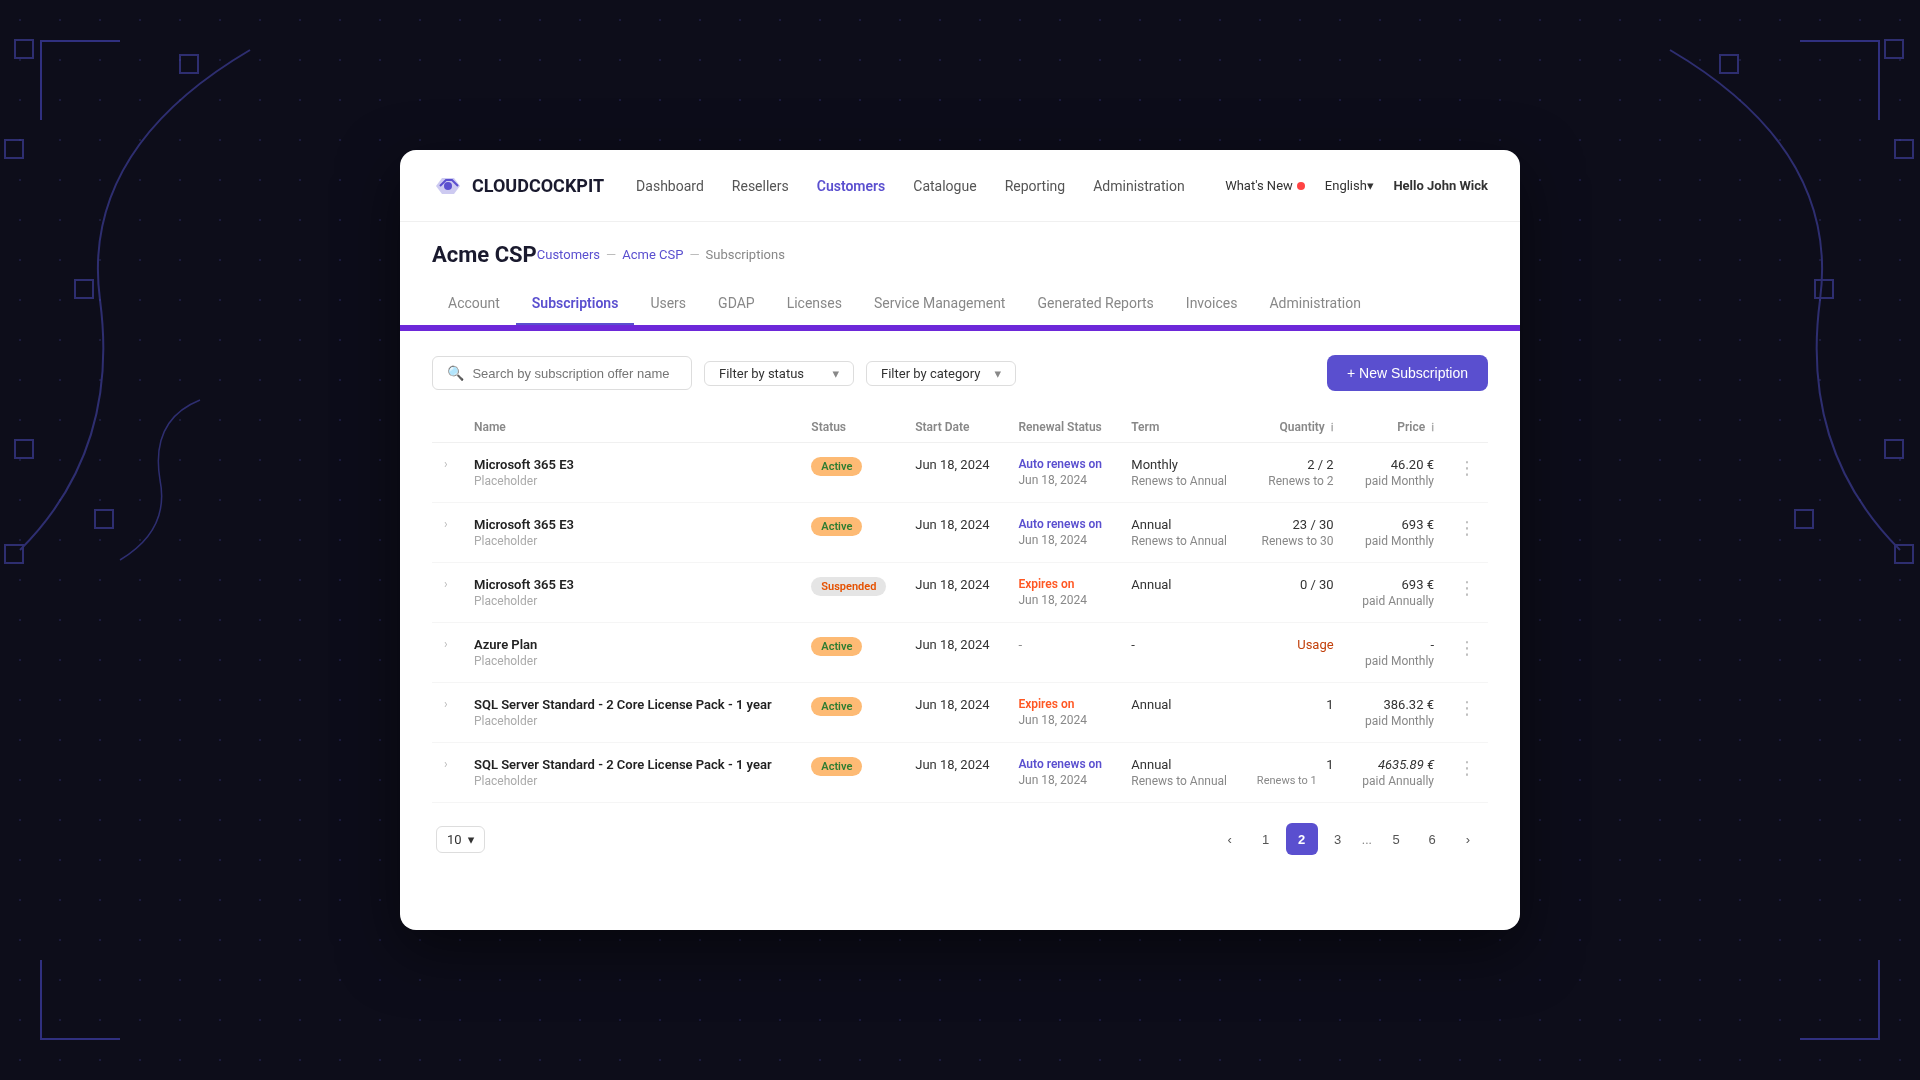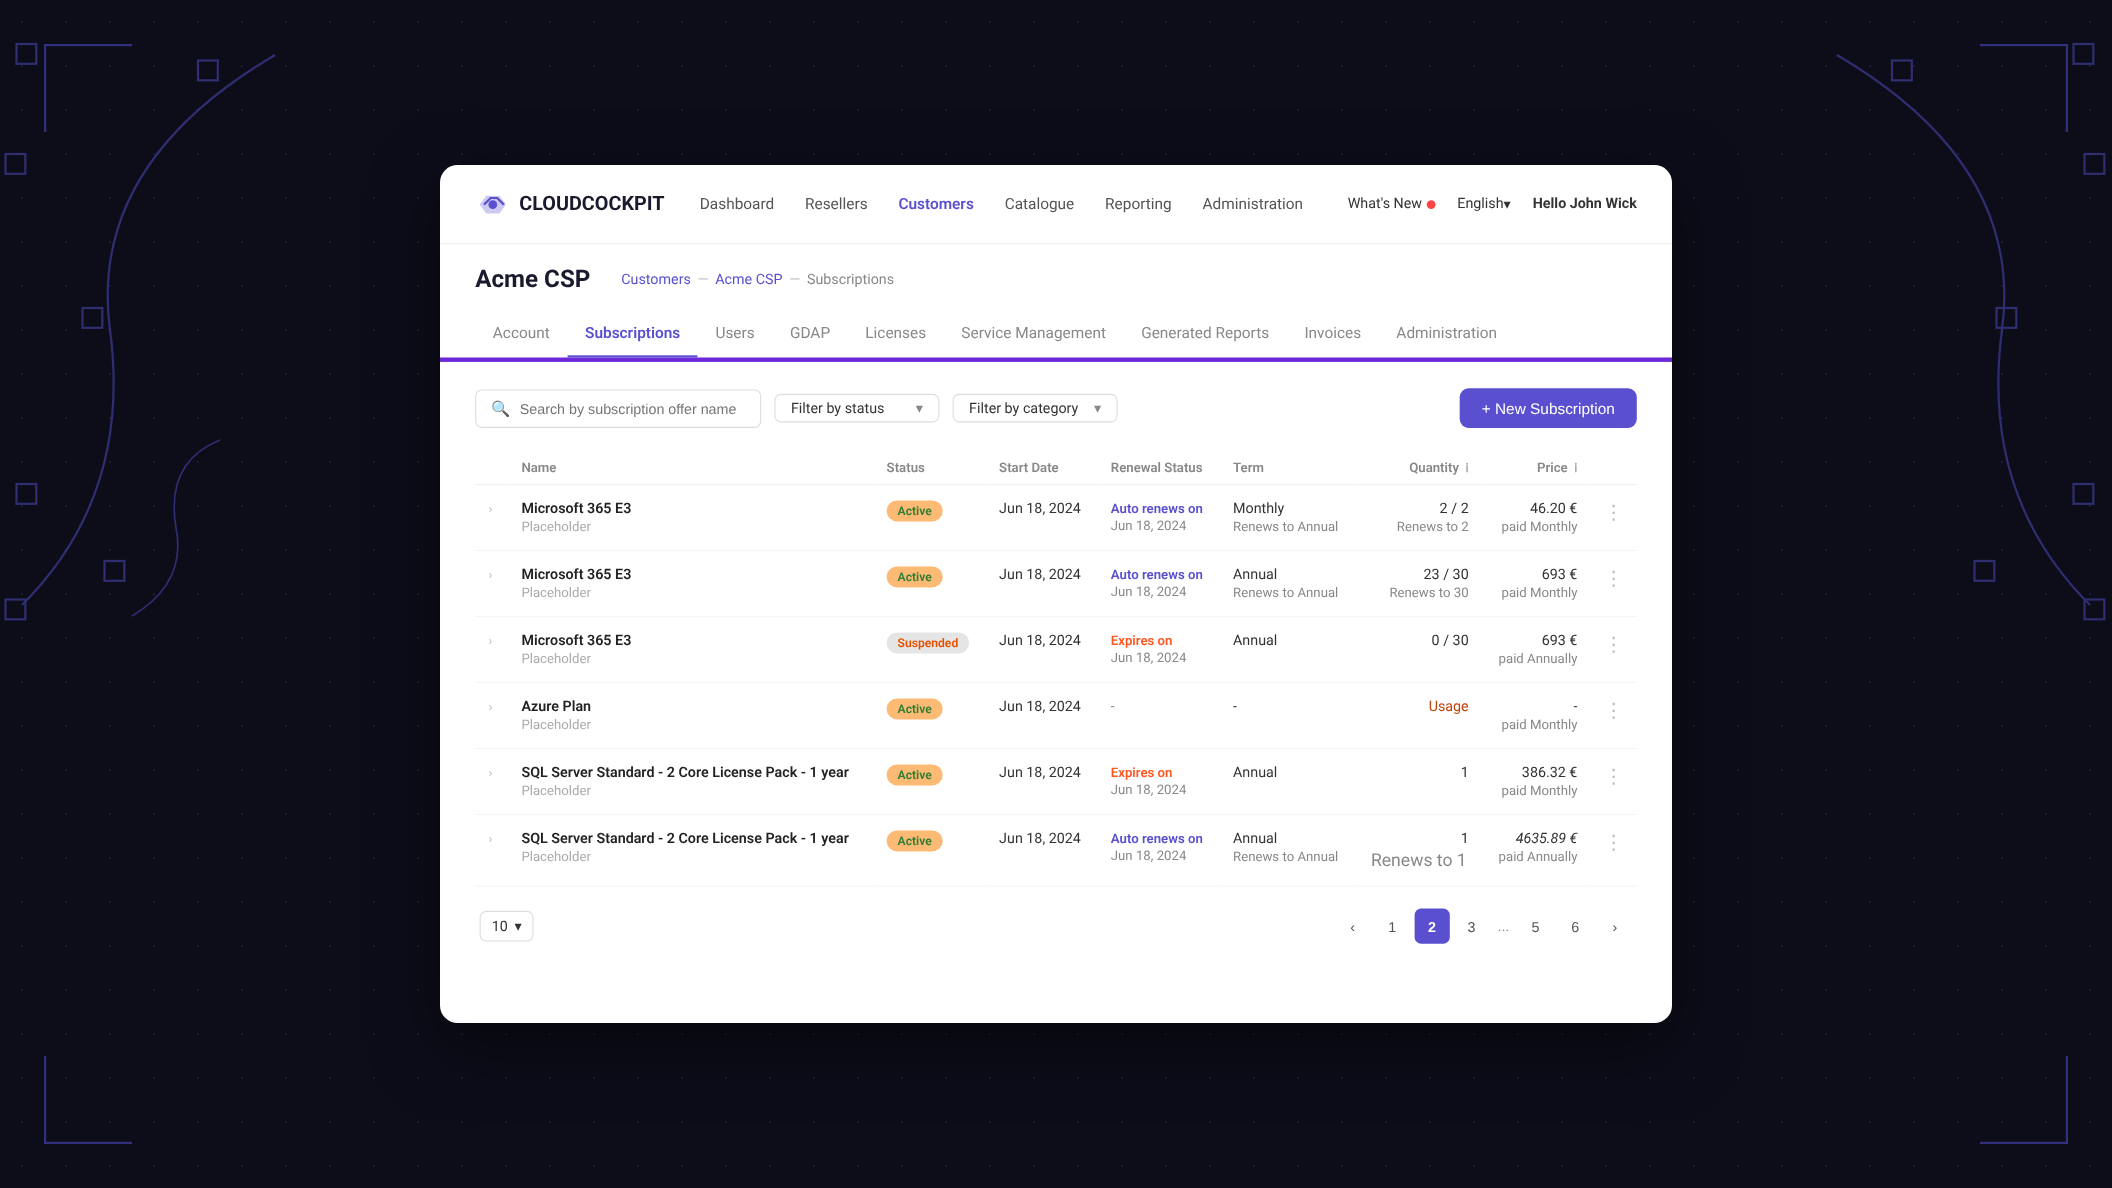--- a/index.html
+++ b/index.html
@@ -110,21 +110,21 @@
     }
     .user-greeting {
       font-size: 13px;
       color: #333;
       font-weight: 700;
     }
     
     .page-header {
       padding: 20px 32px 0;
       display: flex;
-      gap: 28px;
+      gap: 0;
     }
     .page-title {
       font-size: 22px;
       font-weight: 700;
       color: #1a1a2e;
     }
     .breadcrumb {
       display: flex;
       align-items: center;
       gap: 6px;
@@ -136,21 +136,21 @@
       cursor: pointer;
     }
     .breadcrumb-sep { color: #bbb; }
     .breadcrumb-current { color: #888; }
     
     .tabs {
       display: flex;
       align-items: center;
       gap: 0;
       padding: 0 32px;
-      border-bottom: 4px solid #6d28d9;
+      border-bottom: 6px solid #6d28d9;
       margin-top: 16px;
     }
     .tab {
       padding: 12px 16px;
       font-size: 14px;
       color: #888;
       cursor: pointer;
       border-bottom: 2px solid transparent;
       white-space: nowrap;
     }
@@ -595,21 +595,21 @@
       <td>
         <div style="font-size:12px;font-weight:600;color:#5a4fcf;">Auto renews on</div>
                 <div style="font-size:12px;color:#888;margin-top:2px;">Jun 18, 2024</div>
       </td>
       <td>
         <div style="font-size:13px;color:#333;">Annual</div>
         <div style="font-size:12px;color:#888;margin-top:2px;">Renews to Annual</div>
       </td>
       <td style="text-align:right;">
         <div style="font-size:13px;color:#333;text-align:right;">1</div>
-        <div style="font-size:16px;color:#888;margin-top:2px;text-align:center;">Renews to 1</div>
+        <div style="font-size:11px;color:#888;margin-top:2px;text-align:left;">Renews to 1</div>
       </td>
       <td style="text-align:right;">
         <div style="font-size:13px;color:#333;text-align:right;font-style:italic;">4635.89 €</div>
         <div style="font-size:12px;color:#888;margin-top:2px;text-align:right;">paid Annually</div>
       </td>
       <td style="color:#bbb;cursor:pointer;font-size:18px;text-align:center;">⋮</td>
     </tr>
           </tbody>
       </table>
 

